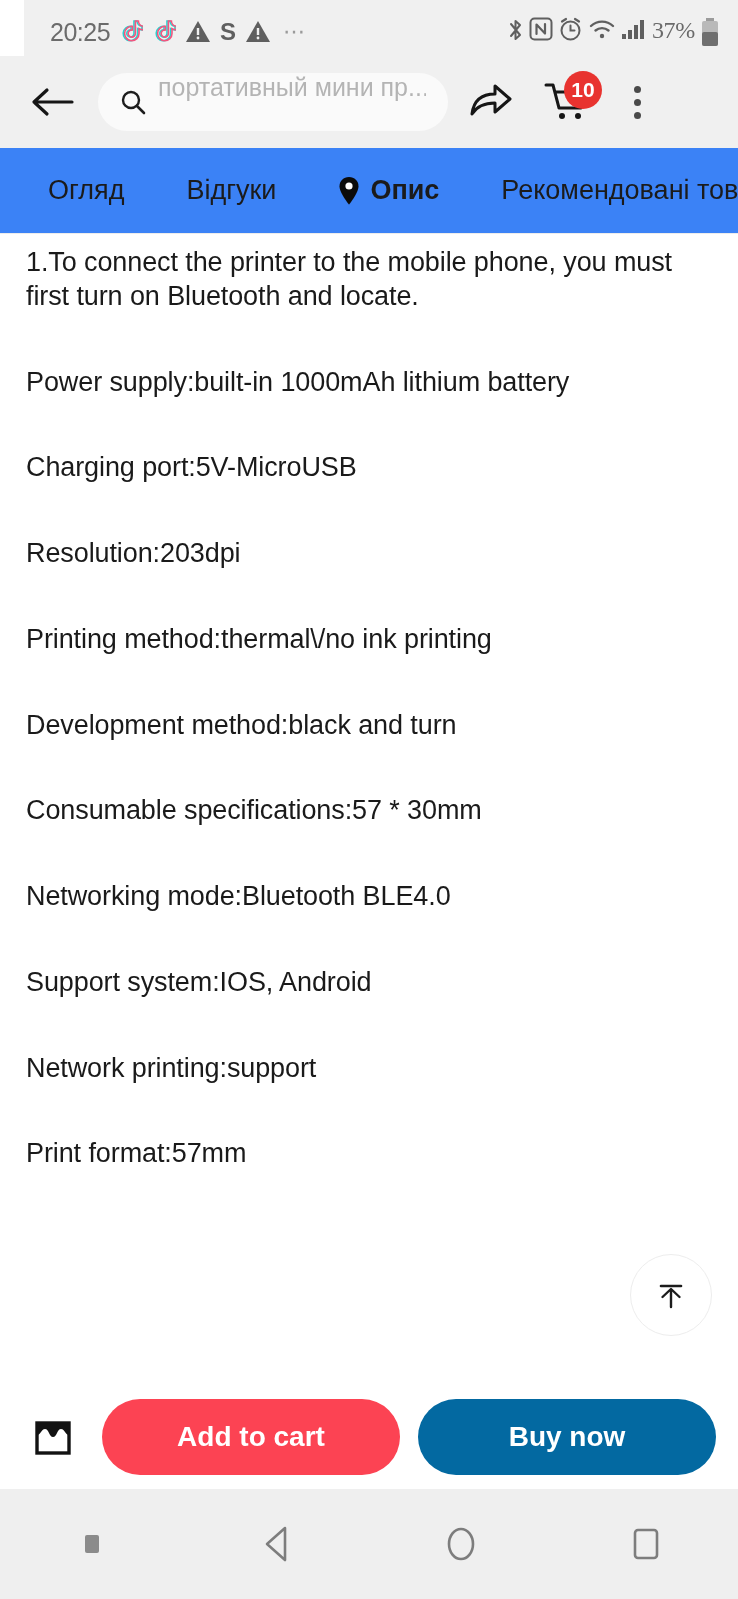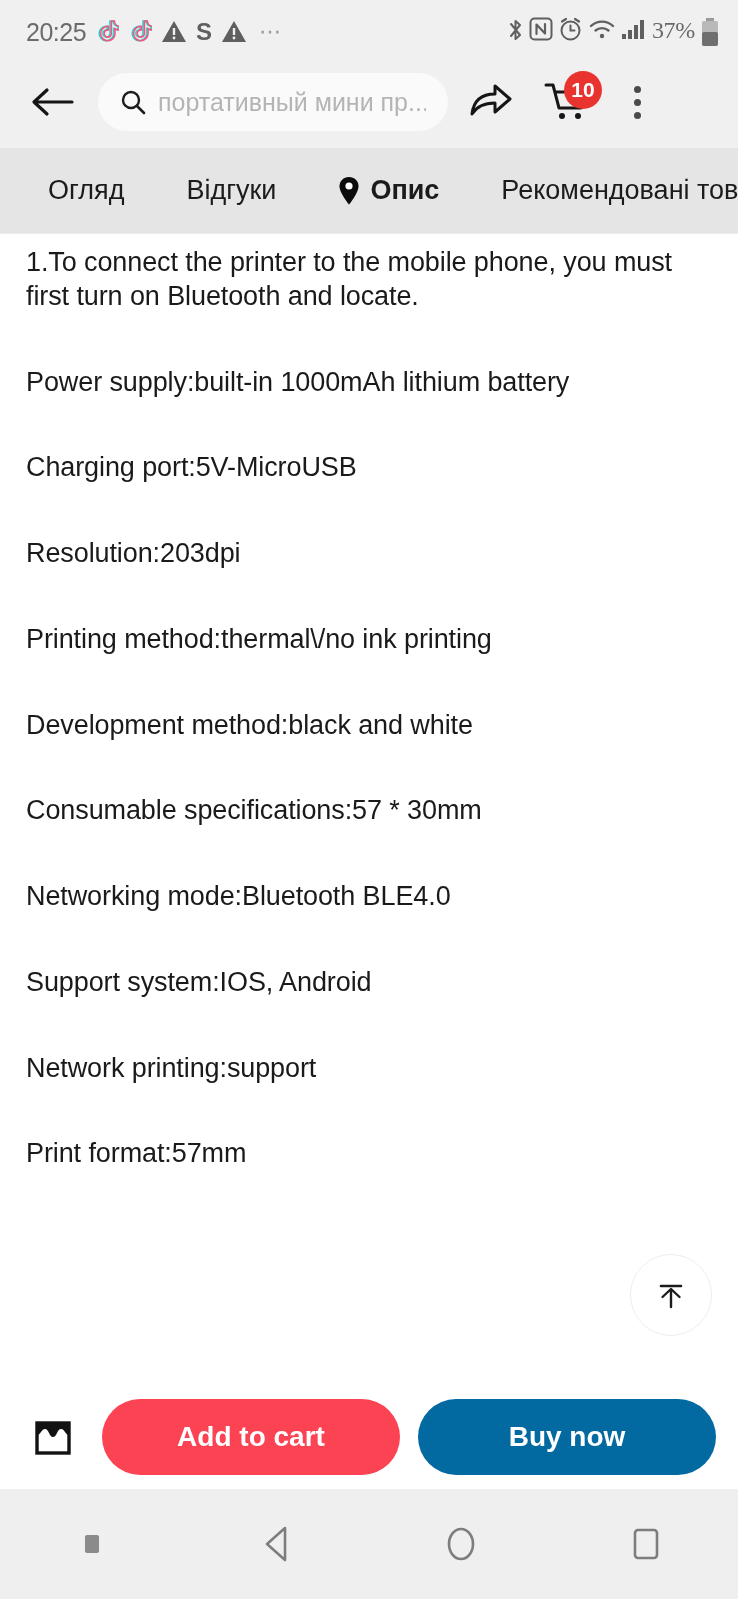--- a/index.html
+++ b/index.html
@@ -19,20 +19,21 @@
   }
 
   
   .status-bar {
     height: 56px;
     background: #f0f0f0;
     display: flex;
     align-items: center;
     justify-content: space-between;
     padding: 8px 18px 0 26px;
+    margin-left: 24px;
   }
   .status-left { display: flex; align-items: center; gap: 9px; }
   .status-right { display: flex; align-items: flex-start; gap: 5px; font-family: Liberation Serif, serif; }
   .status-time {
     font-size: 25px;
     color: #6b6b6b;
     letter-spacing: -0.5px;
   }
   .ico { display: inline-flex; align-items: center; justify-content: center; }
   .tiktok { width: 24px; height: 26px; position: relative; }
@@ -60,21 +61,20 @@
     padding: 0 20px 0 24px;
     gap: 8px;
   }
   .back-btn { width: 56px; height: 56px; display: flex; align-items: center; justify-content: center; }
   .search-pill {
     flex: 1;
     height: 58px;
     background: #fafafa;
     border-radius: 29px;
     display: flex;
-    align-items: center;
     padding: 0 22px;
     gap: 12px;
     margin: 0 6px 0 10px;
     max-width: 350px;
   }
   .search-placeholder {
     color: #b4b4b4;
     font-size: 25px;
     white-space: nowrap;
     overflow: hidden;
@@ -97,21 +97,21 @@
     font-weight: bold;
     display: flex; align-items: center; justify-content: center;
     padding: 0 5px;
   }
   .kebab { display: flex; flex-direction: column; gap: 6px; align-items: center; }
   .kebab i { width: 7px; height: 7px; border-radius: 50%; background: #4a4a4a; display: block; }
 
   
   .tab-bar {
     height: 86px;
-    background: #e5e5e5;
+    background: #3b82f6;
     display: flex;
     align-items: center;
     border-bottom: 1px solid #ececec;
     padding-left: 48px;
     white-space: nowrap;
     overflow: hidden;
   }
   .tab {
     font-size: 27px;
     color: #1b1b1b;
@@ -353,21 +353,21 @@
       <span>Рекомендовані товар</span>
     </div>
   </div>
 
   <div class="content">
     <p class="para">1.To connect the printer to the mobile phone, you must first turn on Bluetooth and locate.</p>
     <p class="para">Power supply:built-in 1000mAh lithium battery</p>
     <p class="para">Charging port:5V-MicroUSB</p>
     <p class="para">Resolution:203dpi</p>
     <p class="para">Printing method:thermal\/no ink printing</p>
-    <p class="para">Development method:black and white</p>
+    <p class="para">Development method:black and turn</p>
     <p class="para">Consumable specifications:57 * 30mm</p>
     <p class="para">Networking mode:Bluetooth BLE4.0</p>
     <p class="para">Support system:IOS, Android</p>
     <p class="para">Network printing:support</p>
     <p class="para">Print format:57mm</p>
 
   </div>
 
   <div class="fab-top">
     <span class="ico">

